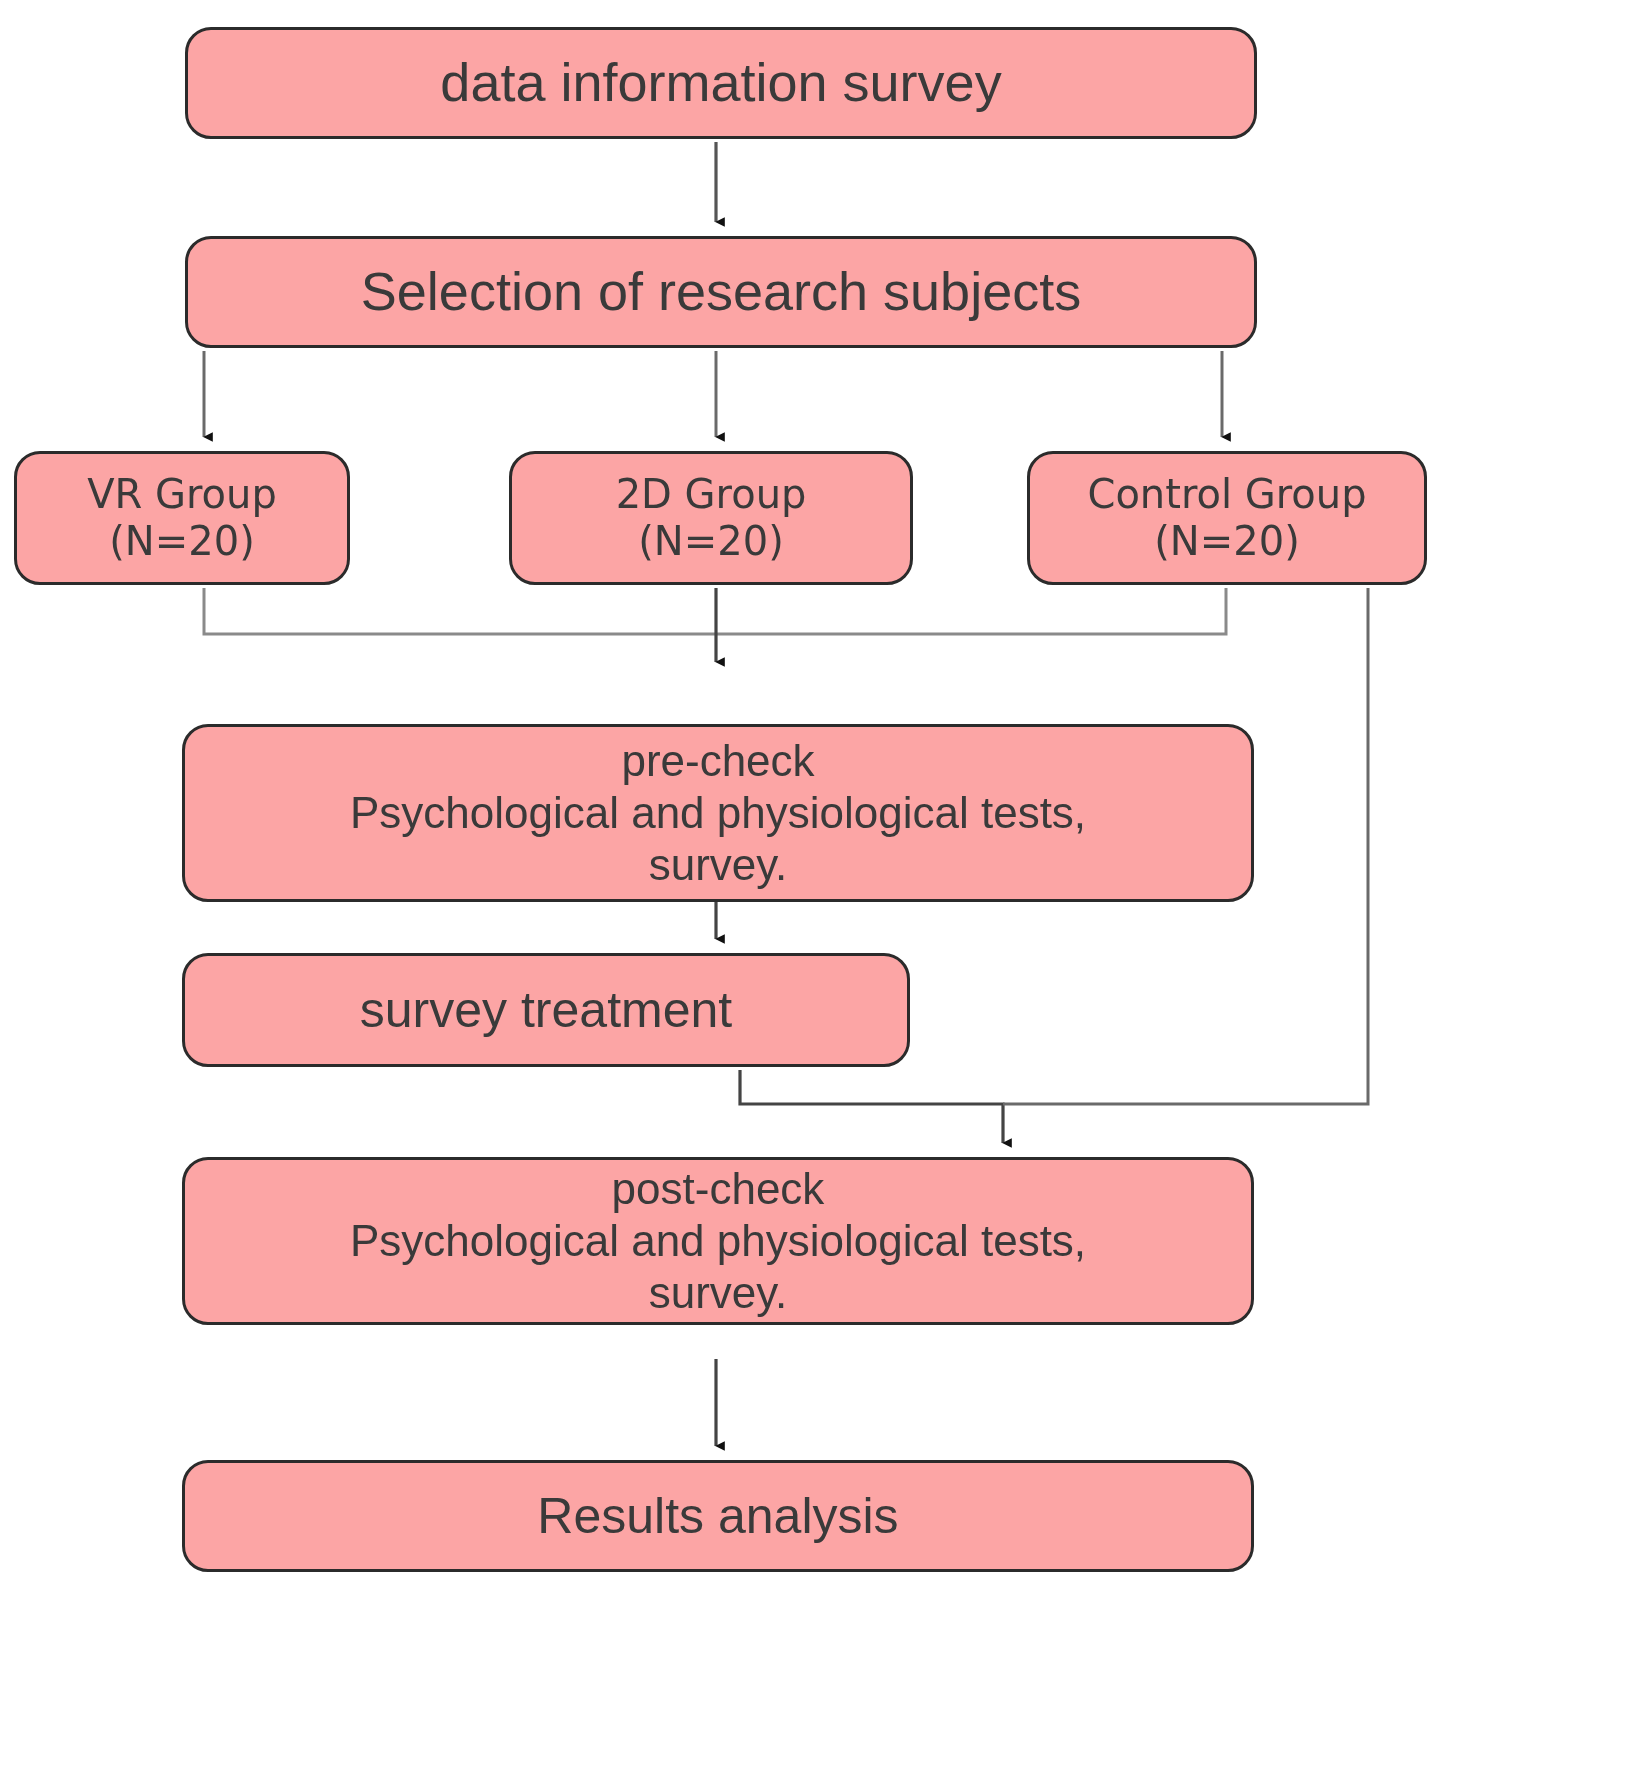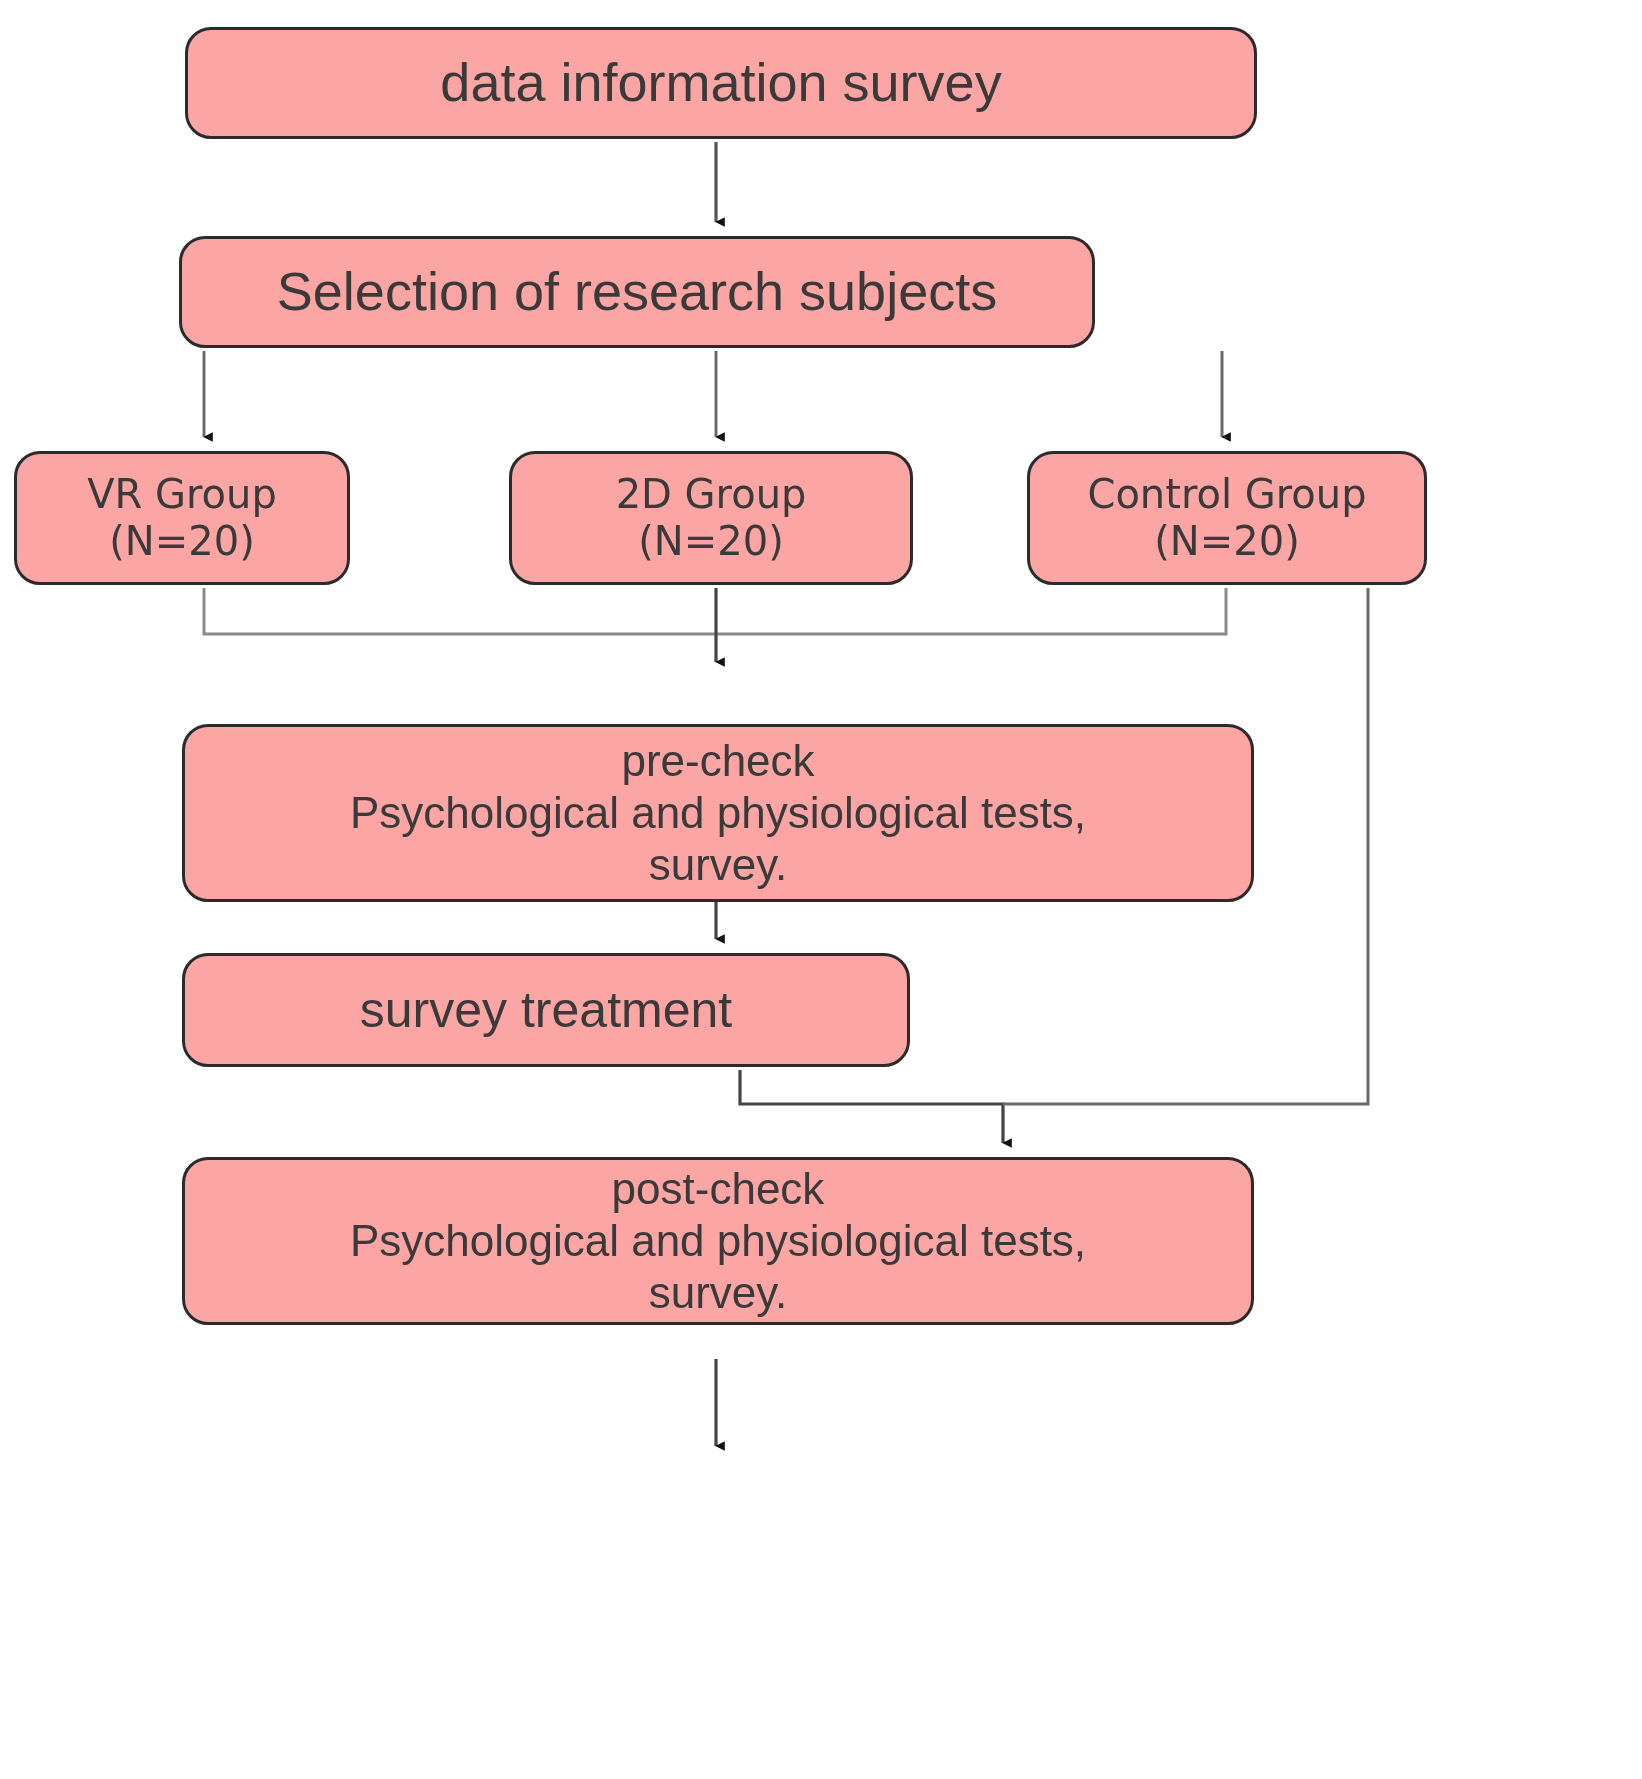--- a/index.html
+++ b/index.html
@@ -42,21 +42,21 @@
     white-space: nowrap;
     line-height: 1.18;
   }
   .narrow {
     font-family: "Liberation Sans", sans-serif;
   }
   .wide {
     font-family: "DejaVu Sans", sans-serif;
   }
   #node-survey      { left: 185px;  top: 27px;   width: 1072px; height: 112px; font-size: 54px; }
-  #node-selection   { left: 179px;  top: 236px;  width: 916px; height: 112px; font-size: 54px; text-align: center; }
+  #node-selection   { left: 185px;  top: 236px;  width: 1072px; height: 112px; font-size: 54px; text-align: center; }
   #node-vr          { left: 14px;   top: 451px;  width: 336px;  height: 134px; font-size: 40px; }
   #node-2d          { left: 509px;  top: 451px;  width: 404px;  height: 134px; font-size: 40px; }
   #node-control     { left: 1027px; top: 451px;  width: 400px;  height: 134px; font-size: 40px; }
   #node-precheck    { left: 182px;  top: 676px;  width: 1072px; height: 178px; font-size: 44px; margin-top: 48px; }
   #node-treatment   { left: 182px;  top: 953px;  width: 728px;  height: 114px; font-size: 50px; }
   #node-postcheck   { left: 182px;  top: 1157px; width: 1072px; height: 168px; font-size: 44px; }
   #node-results     { left: 182px;  top: 1460px; width: 1072px; height: 112px; font-size: 50px; }
 </style>
 </head>
 <body>
@@ -123,14 +123,17 @@
   <div class="node narrow" id="node-treatment">
     <span class="line">survey treatment</span>
   </div>
 
   <div class="node narrow" id="node-postcheck">
     <span class="line">post-check</span>
     <span class="line">Psychological and physiological tests,</span>
     <span class="line">survey.</span>
   </div>
 
+  <div class="node narrow" id="node-results">
+    <span class="line">Results analysis</span>
+  </div>
 
 </div>
 
 </body></html>

